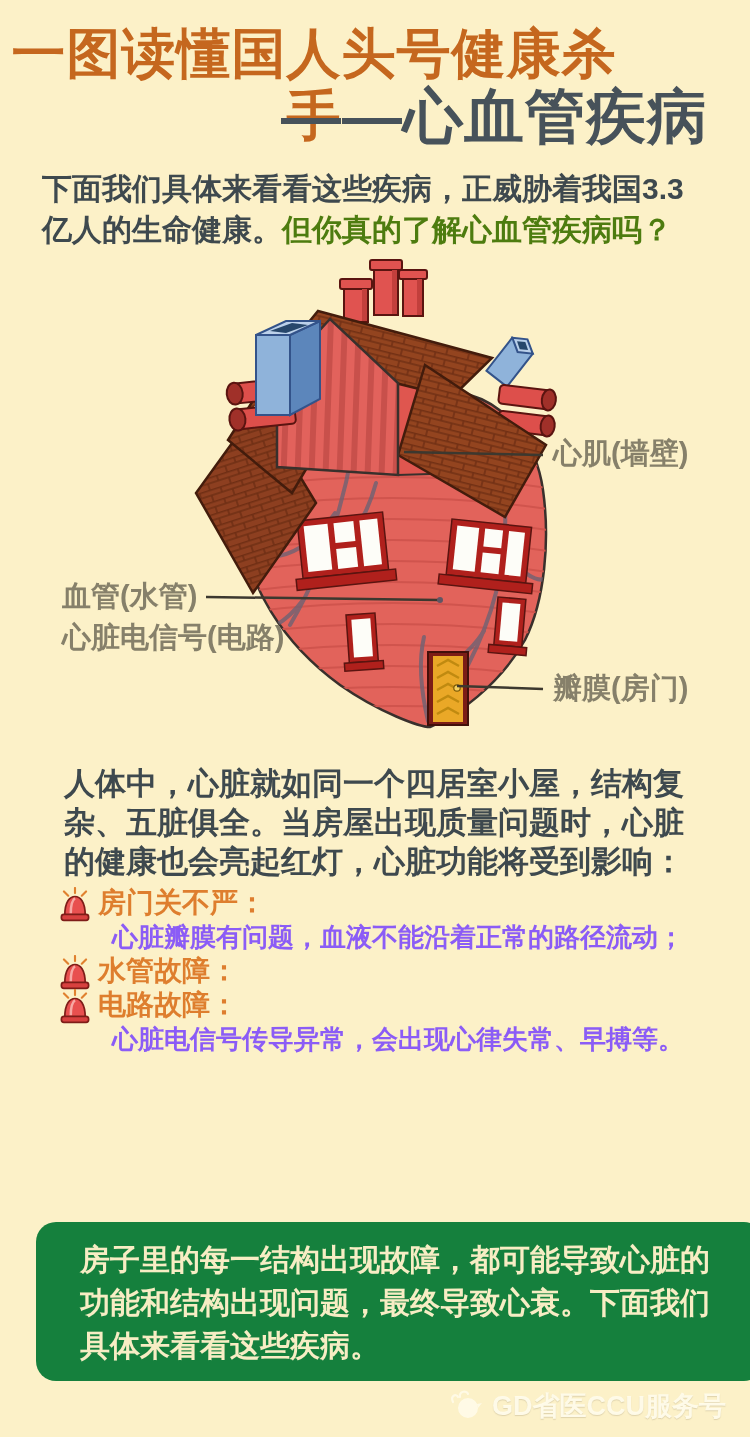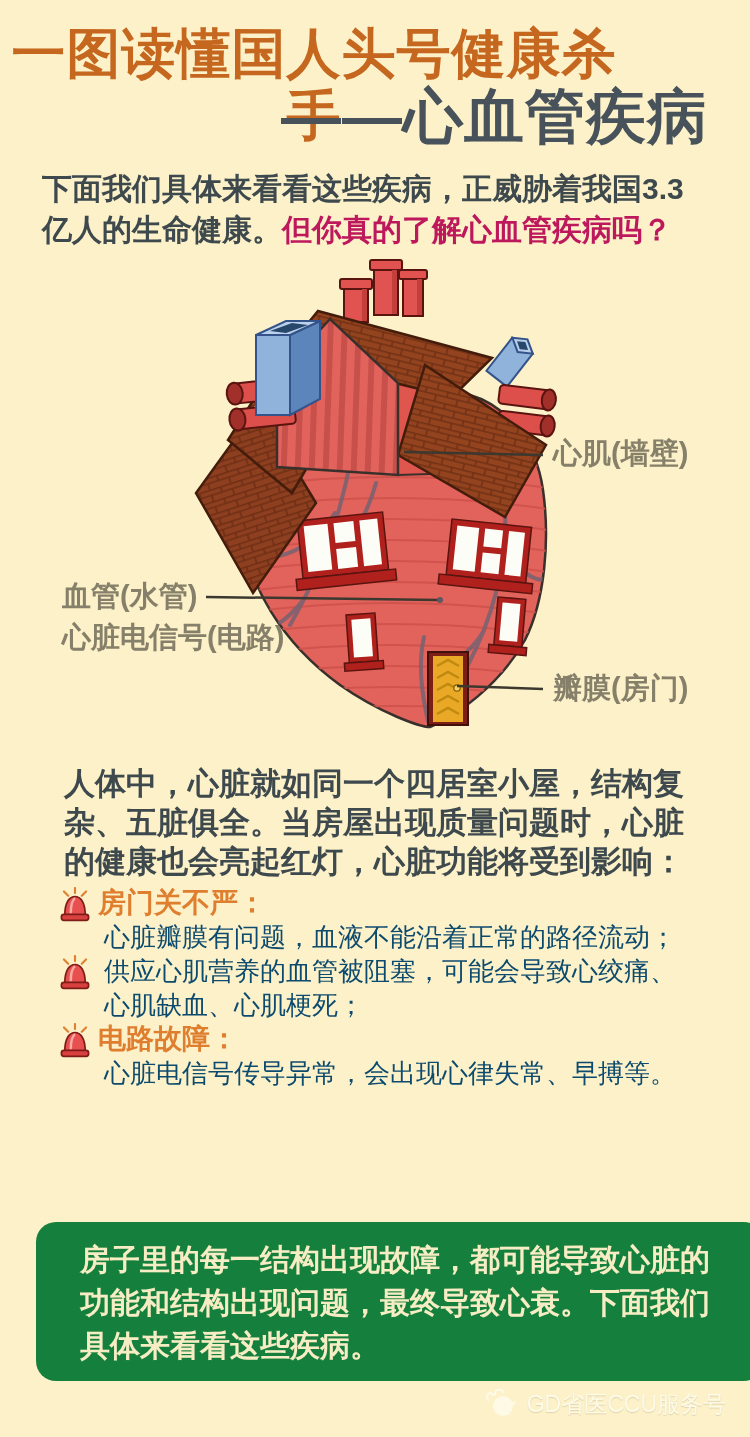--- a/index.html
+++ b/index.html
@@ -7,41 +7,41 @@
        font-family:"Liberation Sans","DejaVu Sans",sans-serif;overflow:hidden;}
   .abs{position:absolute;}
   
   .title1{top:22px;left:0;width:628px;text-align:center;font-size:54px;line-height:62px;
           font-weight:bold;color:#c5671e;letter-spacing:1px;}
   .title2{top:88px;left:0;width:708px;text-align:right;font-size:60px;line-height:58px;
           font-weight:bold;color:#47525a;letter-spacing:1px;}
   
   .intro{top:168px;left:42px;width:662px;font-size:30px;line-height:41px;font-weight:bold;
          color:#3e494e;}
-  .intro .q{color:#be185d;}
+  .intro .q{color:#4d7c0f;}
   
   .illus{top:255px;left:0;}
   .lbl{font-size:29px;font-weight:bold;fill:#86806a;}
   
   .para2{top:764px;left:64px;width:632px;font-size:31px;line-height:39px;font-weight:bold;
          color:#3e494e;}
   
   .alerts{top:886px;left:62px;width:640px;}
   .alert-item{position:relative;padding-left:36px;}
   .alert-icon{position:absolute;left:-4px;top:1px;width:34px;height:36px;}
   .alert-title{font-size:28px;line-height:34px;font-weight:bold;color:#de7e2e;}
-  .alert-desc{font-size:26px;line-height:34px;font-weight:normal;color:#0c4a6e;
-              margin-left:6px;width:582px;}
+  .alert-desc{font-size:26px;line-height:34px;font-weight:bold;color:#8b5cf6;
+              margin-left:14px;width:582px;}
   
   .sumbox{top:1222px;left:36px;width:728px;box-sizing:border-box;background:#15803d;
           border-radius:20px;padding:16px 44px 14px 44px;}
   .sumbox p{margin:0;font-size:30px;line-height:43px;font-weight:bold;color:#f7edc4;}
   
   .wm{top:1388px;right:24px;display:flex;align-items:center;gap:7px;}
-  .wm-text{font-size:23px;font-weight:normal;color:rgba(255,252,235,.95);
+  .wm-text{font-size:27px;font-weight:bold;color:rgba(255,252,235,.95);
            text-shadow:0 1px 1px rgba(140,125,90,.25);}
 </style>
 </head>
 <body>
 
 <div class="abs title1">一图读懂国人头号健康杀手</div>
 <div class="abs title2">——心血管疾病</div>
 
 <div class="abs intro"><span>下面我们具体来看看这些疾病，正威胁着我国3.3亿人的生命健康。</span><span class="q">但你真的了解心血管疾病吗？</span></div>
 
@@ -207,21 +207,21 @@
     <div class="alert-title">房门关不严：</div>
     <div class="alert-desc">心脏瓣膜有问题，血液不能沿着正常的路径流动；</div>
   </div>
   <div class="alert-item">
     <svg class="alert-icon" viewBox="0 0 40 42">
       <path d="M20,1 V7 M7,5 L12,10 M33,5 L28,10" stroke="#e0812f" stroke-width="2.5" stroke-linecap="round"></path>
       <path d="M8,33 C8,17 14,11 20,11 C26,11 32,17 32,33 Z" fill="#e8504f" stroke="#7e1d18" stroke-width="2"></path>
       <path d="M15,31 C15,20 17,15 20,13" stroke="#f7a9a4" stroke-width="3" fill="none"></path>
       <rect x="4" y="32" width="32" height="7" rx="3" fill="#d8413f" stroke="#7e1d18" stroke-width="2"></rect>
     </svg>
-    <div class="alert-desc">供应心肌营养的血管被阻塞，可能会导致心绞痛、心肌缺血、心肌梗死；</div>
+    <div class="alert-title">水管故障：</div>
   </div>
   <div class="alert-item">
     <svg class="alert-icon" viewBox="0 0 40 42">
       <path d="M20,1 V7 M7,5 L12,10 M33,5 L28,10" stroke="#e0812f" stroke-width="2.5" stroke-linecap="round"></path>
       <path d="M8,33 C8,17 14,11 20,11 C26,11 32,17 32,33 Z" fill="#e8504f" stroke="#7e1d18" stroke-width="2"></path>
       <path d="M15,31 C15,20 17,15 20,13" stroke="#f7a9a4" stroke-width="3" fill="none"></path>
       <rect x="4" y="32" width="32" height="7" rx="3" fill="#d8413f" stroke="#7e1d18" stroke-width="2"></rect>
     </svg>
     <div class="alert-title">电路故障：</div>
     <div class="alert-desc">心脏电信号传导异常，会出现心律失常、早搏等。</div>

